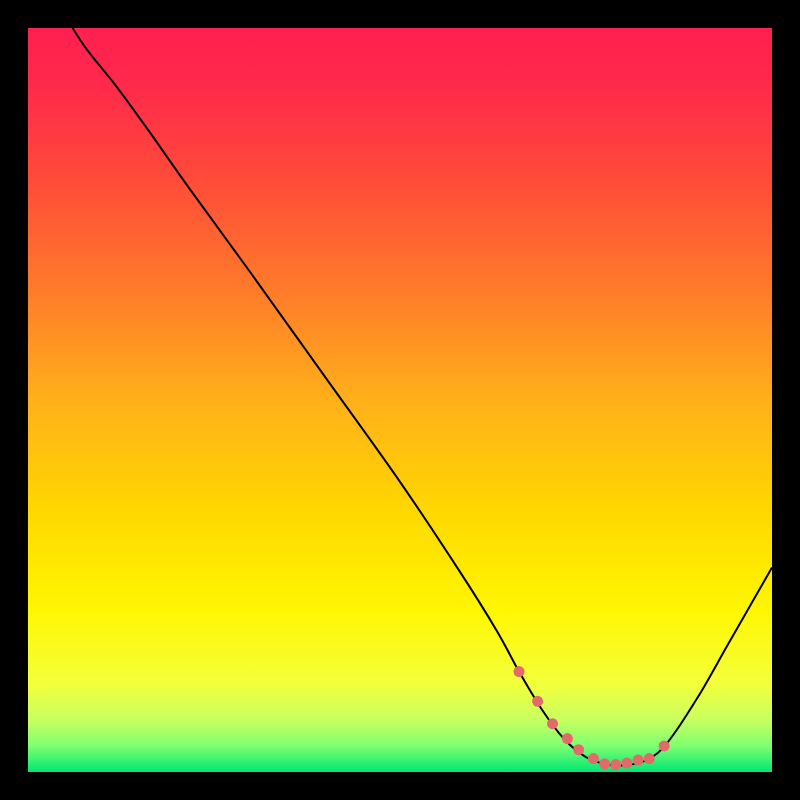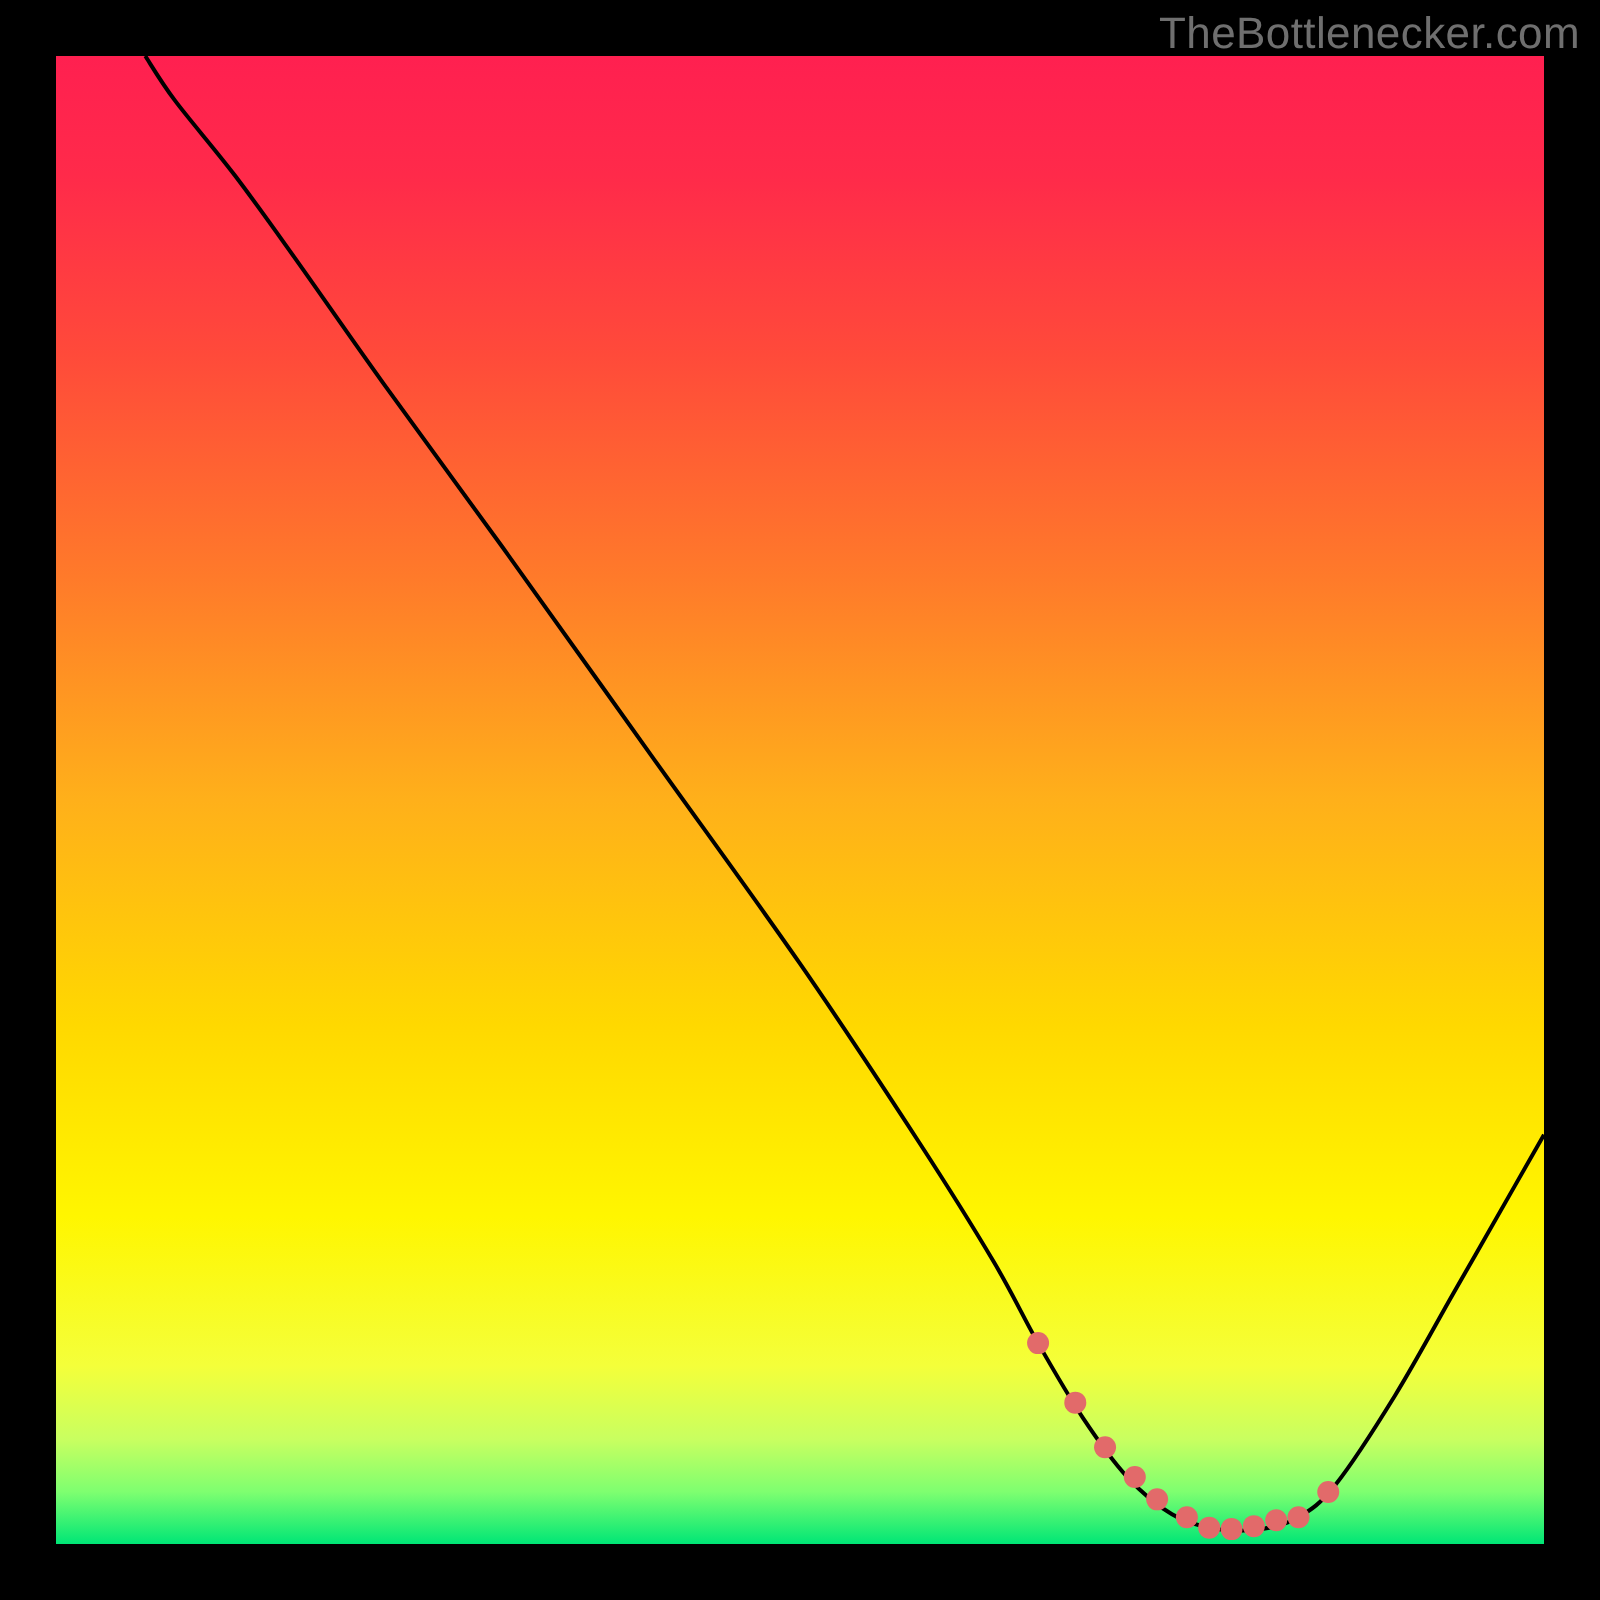--- a/index.html
+++ b/index.html
@@ -36,21 +36,20 @@
   svg {
     display: block;
     width: 100%;
     height: 100%;
   }
 </style>
 </head>
 <body>
 
 <div class="frame">
-  <div class="watermark">TheBottlenecker.com</div>
   <div class="plot-area">
     <svg viewBox="0 0 744 744" preserveAspectRatio="none">
       <defs>
         <linearGradient id="bg-grad" x1="0" y1="0" x2="0" y2="1">
             <stop offset="0.00%" stop-color="#ff2050"></stop>
             <stop offset="8.00%" stop-color="#ff2a4a"></stop>
             <stop offset="20.00%" stop-color="#ff4a3a"></stop>
             <stop offset="35.00%" stop-color="#ff7a2a"></stop>
             <stop offset="50.00%" stop-color="#ffb01a"></stop>
             <stop offset="65.00%" stop-color="#ffd800"></stop>

